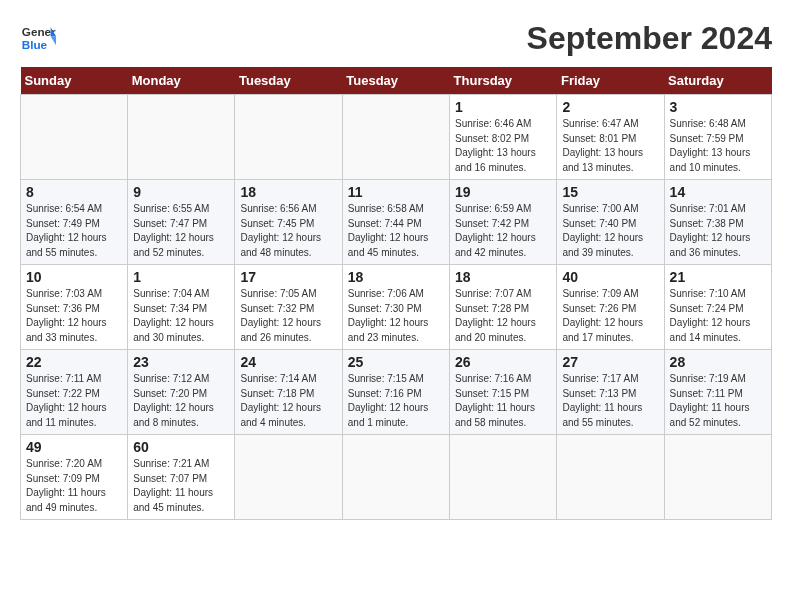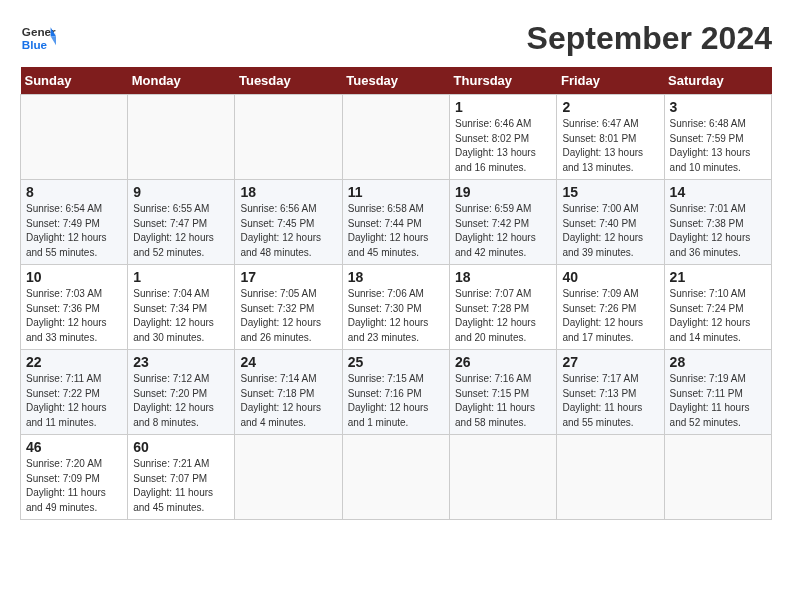--- a/index.html
+++ b/index.html
@@ -210,21 +210,21 @@
           <span class="day-number">27</span>
           <div class="day-info">Sunrise: 7:17 AM<br>Sunset: 7:13 PM<br>Daylight: 11 hours and 55 minutes.</div>
         </td>
         <td>
           <span class="day-number">28</span>
           <div class="day-info">Sunrise: 7:19 AM<br>Sunset: 7:11 PM<br>Daylight: 11 hours and 52 minutes.</div>
         </td>
       </tr>
       <tr>
         <td>
-          <span class="day-number">46</span>
+          <span class="day-number">49</span>
           <div class="day-info">Sunrise: 7:20 AM<br>Sunset: 7:09 PM<br>Daylight: 11 hours and 49 minutes.</div>
         </td>
         <td>
           <span class="day-number">60</span>
           <div class="day-info">Sunrise: 7:21 AM<br>Sunset: 7:07 PM<br>Daylight: 11 hours and 45 minutes.</div>
         </td>
         <td class="empty-cell"></td>
         <td class="empty-cell"></td>
         <td class="empty-cell"></td>
         <td class="empty-cell"></td>

